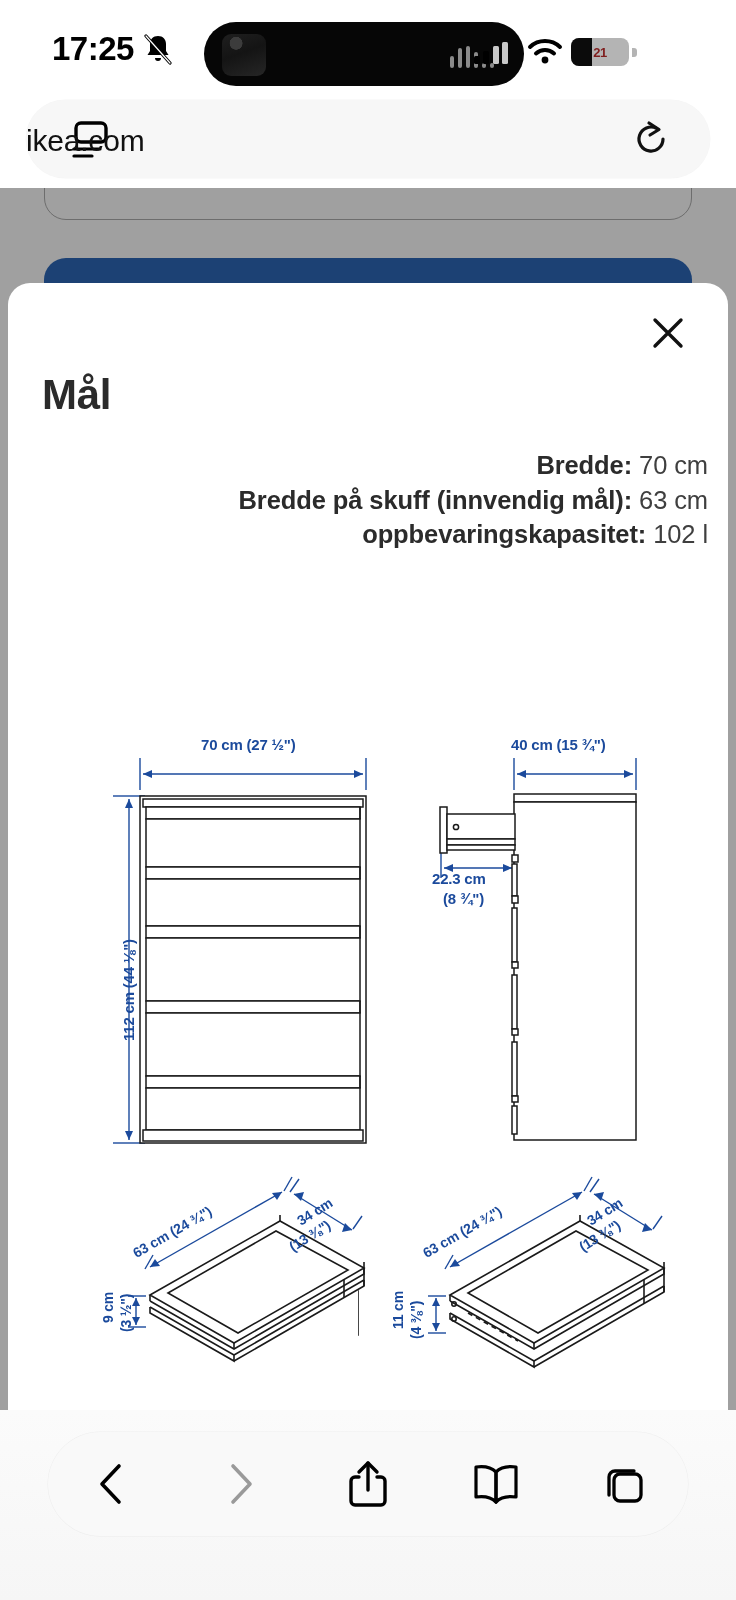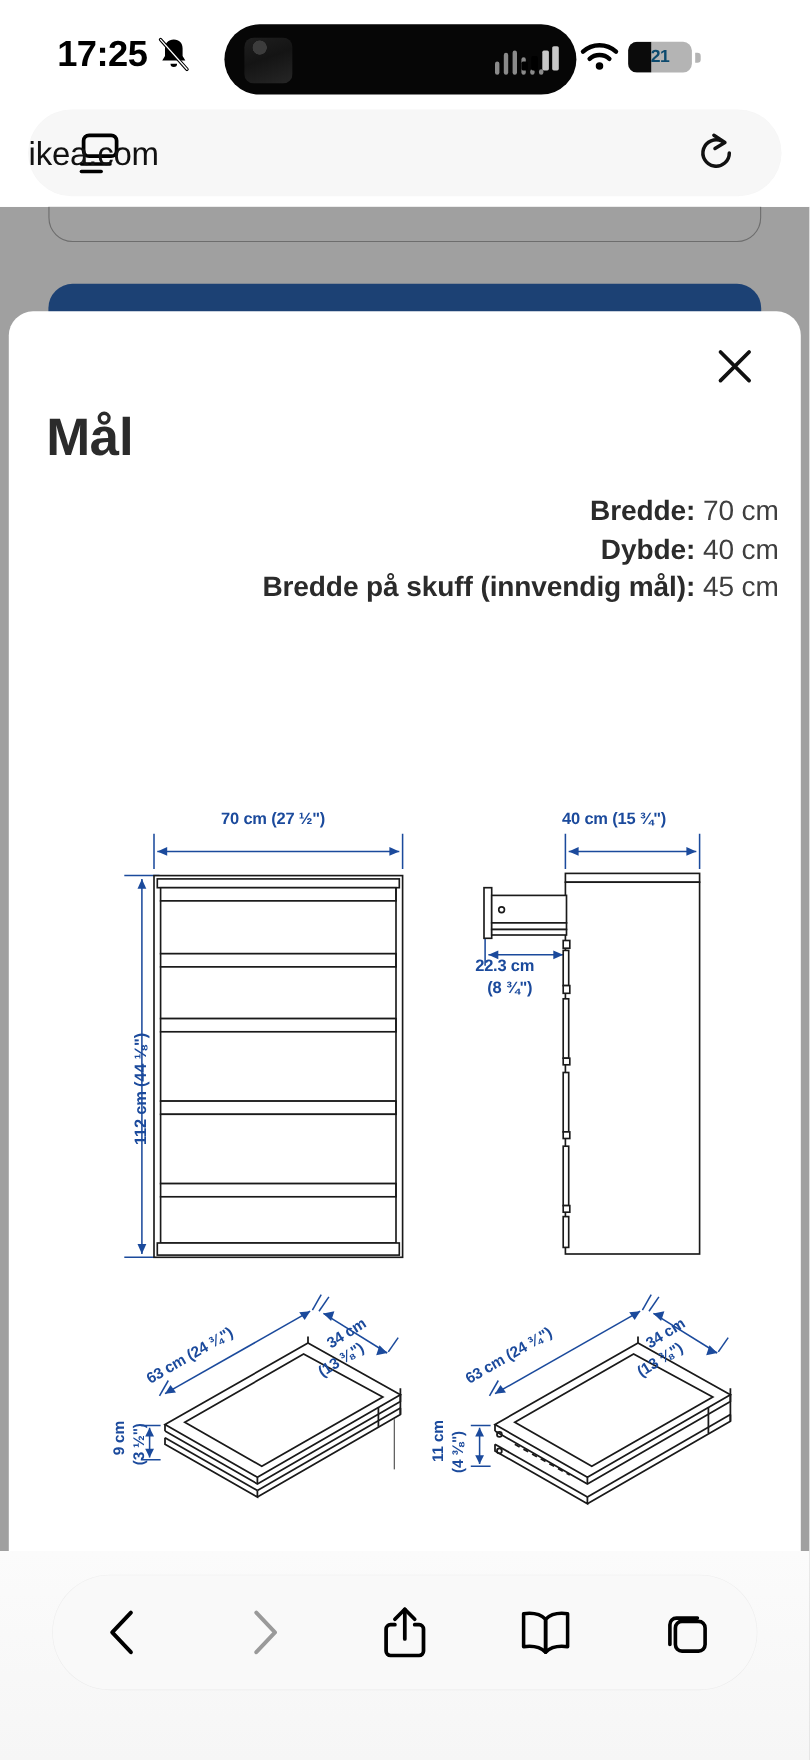--- a/index.html
+++ b/index.html
@@ -54,21 +54,21 @@
 
   .battery {
     position:absolute; right:22px; top:38px; width:58px; height:28px;
     border-radius:8px; background:#b4b4b4; overflow:hidden;
   }
   .battery-fill {
     position:absolute; left:0; top:0; bottom:0; width:21px; background:#0b0b0b;
   }
   .battery-num {
     position:absolute; inset:0; display:flex; align-items:center; justify-content:center;
-    font-size:16px; font-weight:bold; color:#0c4a6e; letter-spacing:-0.5px;
+    font-size:13px; font-weight:bold; color:#7f1d1d; letter-spacing:-0.5px;
   }
   .battery-tip {
     position:absolute; right:14px; top:48px; width:5px; height:9px;
     background:#b4b4b4; border-radius:0 3px 3px 0;
   }
 
   
   .urlbar-wrap {
     position:absolute; top:92px; left:0; width:736px; height:96px;
     background:#ffffff; z-index:29;
@@ -104,21 +104,21 @@
     position:absolute; left:8px; top:283px; width:720px; height:1127px;
     background:#ffffff; border-radius:22px 22px 0 0; z-index:10; overflow:hidden;
   }
   .close-btn {
     position:absolute; right:38px; top:28px; width:44px; height:44px;
     display:flex; align-items:center; justify-content:center;
   }
 
   .modal-title {
     position:absolute; left:34px; top:88px;
-    font-size:48px; font-weight:bold; color:#2b2b2b; letter-spacing:-0.3px;
+    font-size:42px; font-weight:bold; color:#2b2b2b; letter-spacing:-0.3px;
   }
 
   .spec-list { position:absolute; left:34px; top:165px; right:20px; }
   .spec-row {
     font-size:25.5px; color:#3f3f3f; line-height:34.6px;
     letter-spacing:-0.1px; white-space:nowrap;text-align:right;
   }
   .spec-row b { font-weight:bold; color:#2b2b2b; }
 
   
@@ -161,26 +161,26 @@
   </div>
 
   <div class="modal-title">Mål</div>
 
   <div class="spec-list">
     <div class="spec-row">
       <b>Bredde:</b>
       <span>70 cm</span>
     </div>
     <div class="spec-row">
-      <b>Dybde:</b>
-      <span>40 cm</span>
+      <b>Bredde på skuff (innvendig mål):</b>
+      <span>63 cm</span>
     </div>
     <div class="spec-row">
-      <b>Bredde på skuff (innvendig mål):</b>
-      <span>45 cm</span>
+      <b>oppbevaringskapasitet:</b>
+      <span>102 l</span>
     </div>
   </div>
 
   <div class="diagrams">
 
     <svg width="300" height="440" viewBox="0 0 300 440" style="position:absolute;left:85px;top:0;">
       <g stroke="#1b4a9c" stroke-width="1.4" fill="none">
         <line x1="47" y1="30" x2="47" y2="62"></line>
         <line x1="273" y1="30" x2="273" y2="62"></line>
         <line x1="50" y1="46" x2="270" y2="46"></line>

